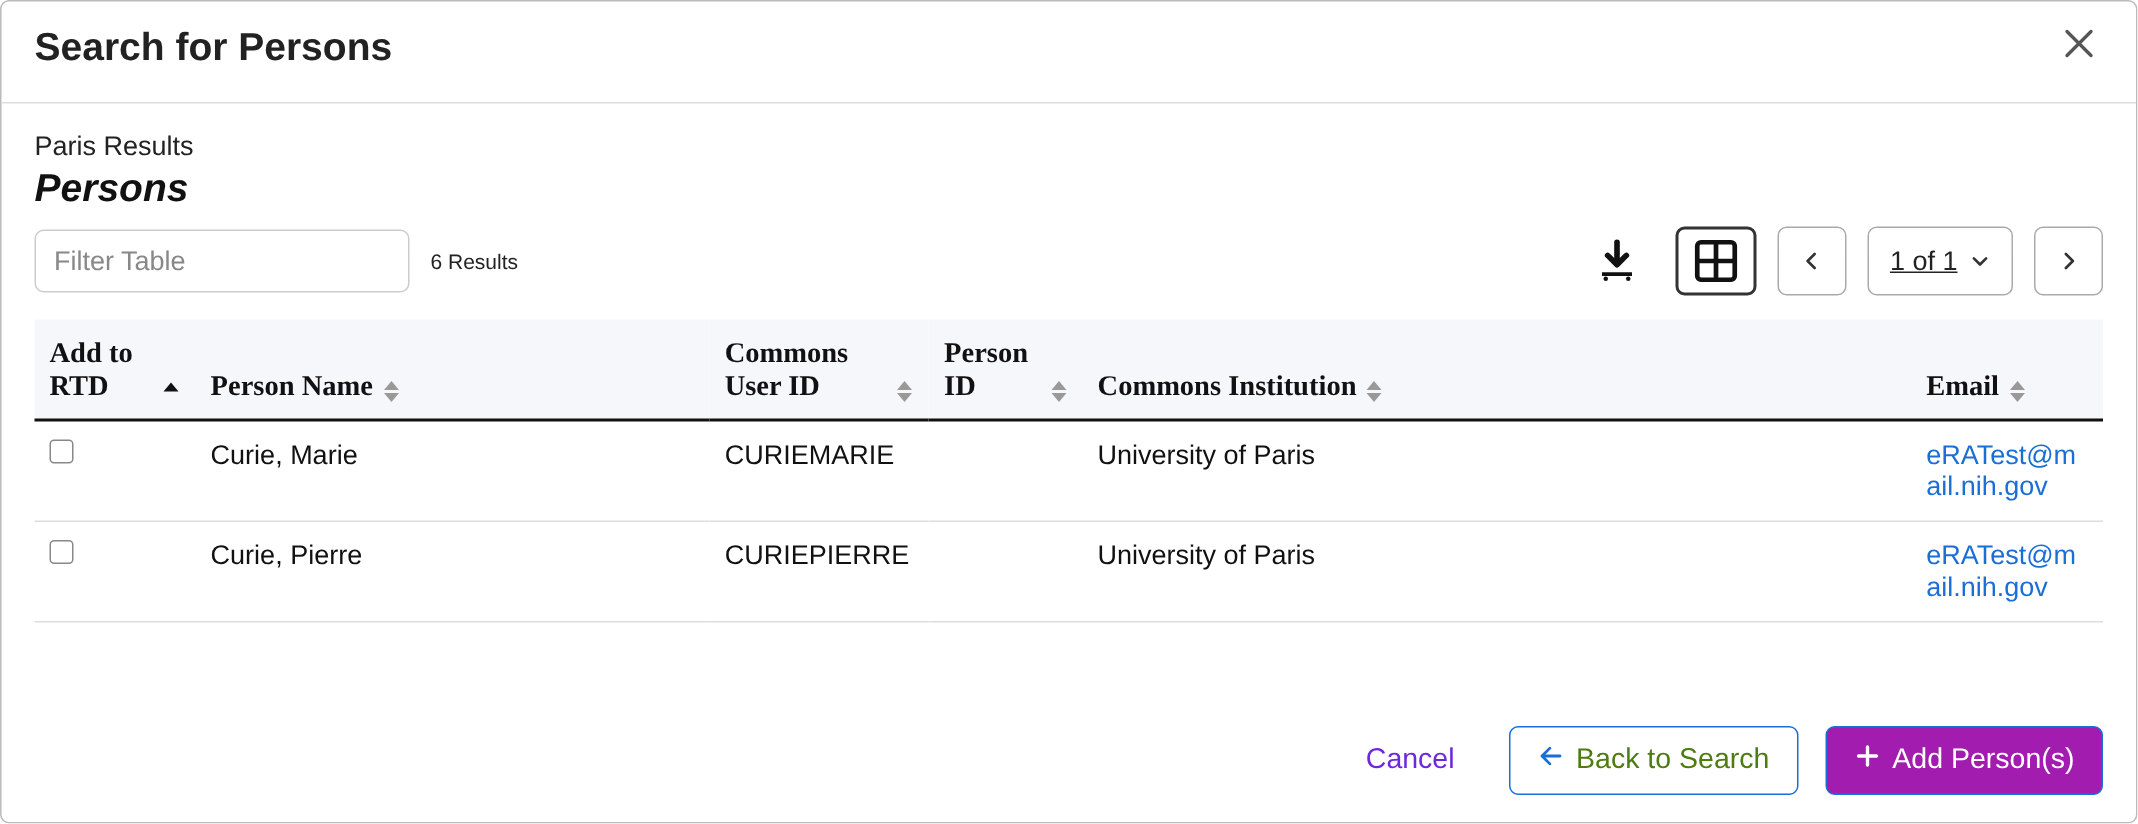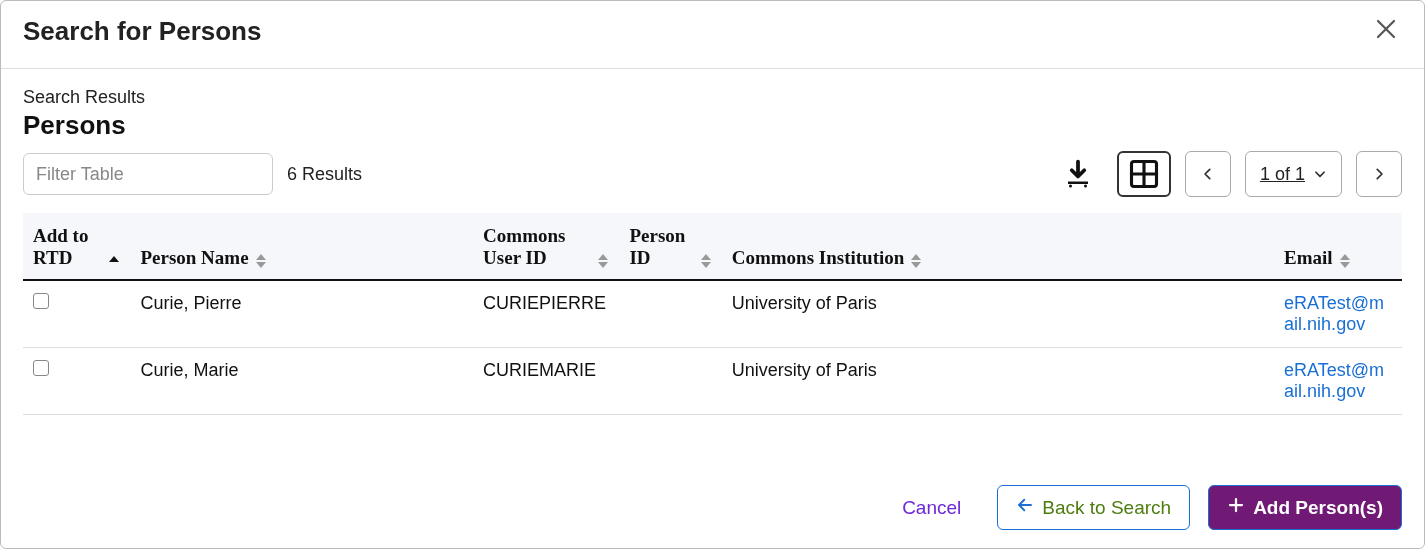--- a/index.html
+++ b/index.html
@@ -44,36 +44,36 @@
     overflow-y: scroll;
     padding: 10px 22px 4px 22px;
   }
   .modal-body::-webkit-scrollbar { width: 16px; }
   .modal-body::-webkit-scrollbar-track { background: #f1f1f1; }
   .modal-body::-webkit-scrollbar-thumb { background: #bcbcbc; border-radius: 8px; border:3px solid #f1f1f1; }
   .modal-body::-webkit-scrollbar-button:single-button {
     background: #f1f1f1; height: 14px; width: 16px;
   }
   .search-results-label { font-size: 18px; color: #222; margin: 8px 0 2px 0; }
-  .persons-heading { font-size: 26px; font-weight: 600; margin: 2px 0 10px 0; }
+  .persons-heading { font-size: 26px; font-weight: 600; margin: 2px 0 10px 0; font-style: italic; }
   .toolbar-row {
     display: flex;
     align-items: center;
     justify-content: space-between;
     margin-bottom: 16px;
     gap: 15px;
   }
   .toolbar-left { display: flex; align-items: center; gap: 14px; }
   .filter-input {
     width: 250px; height: 42px;
     border: 1px solid #ccc; border-radius: 6px;
     padding: 0 12px; font-size: 18px; color: #222;
   }
   .filter-input::placeholder { color: #888; }
-  .results-count { font-size: 18px; color: #222; }
+  .results-count { font-size: 14px; color: #222; }
   .toolbar-right { display: flex; align-items: center; gap: 14px; }
   .icon-btn {
     height: 46px; min-width: 46px;
     border: 1px solid #aaa; border-radius: 6px;
     display: inline-flex; align-items: center; justify-content: center;
     background: #fff; cursor: pointer;
     padding: 0 10px; font-size: 18px; color: #222; text-decoration: underline;
   }
   .icon-btn.no-border { border: none; }
   .page-select { gap: 8px; min-width: 90px; padding: 0 14px; }
@@ -118,39 +118,39 @@
   .col-inst { width: 540px; }
   .col-email { width: 125px; }
   .modal-footer {
     border-top: 1px solid transparent;
     padding: 14px 22px 18px 22px;
     display: flex; justify-content: flex-end; align-items: center; gap: 18px;
   }
   .btn { font-size: 19px; border-radius: 6px; padding: 10px 18px; cursor: pointer; display:inline-flex; align-items:center; gap:8px; }
   .btn-link { background: none; border: none; color: #6d28d9; }
   .btn-outline { background: #fff; border: 1.5px solid #1a6fd6; color: #4d7c0f; }
-  .btn-primary { background: #701a75; border: 1.5px solid #1a6fd6; color: #fff; font-weight: 700; }
+  .btn-primary { background: #a21caf; border: 1.5px solid #1a6fd6; color: #fff; font-weight: 400; }
   .plus-icon svg, .arrow-left-icon svg { width: 18px; height: 18px; }
 </style>
 </head>
 <body>
 
 <div class="modal">
 
   <div class="modal-header">
     <div class="modal-title">Search for Persons</div>
     <div class="close-btn">
       <svg viewBox="0 0 24 24" fill="none">
         <path d="M4 4 L20 20 M20 4 L4 20" stroke-linecap="round"></path>
       </svg>
     </div>
   </div>
 
   <div class="modal-body">
-    <div class="search-results-label">Search Results</div>
+    <div class="search-results-label">Paris Results</div>
     <div class="persons-heading">Persons</div>
 
     <div class="toolbar-row">
       <div class="toolbar-left">
         <input class="filter-input" type="text" placeholder="Filter Table" style="">
         <span class="results-count">6 Results</span>
       </div>
       <div class="toolbar-right">
         <span class="icon-btn no-border download-icon">
           <svg viewBox="0 0 24 24">
@@ -270,30 +270,30 @@
                     <path d="M1 1 L6 7 L11 1 Z" fill="#999"></path>
                   </svg>
               </span>
             </span>
           </th>
         </tr>
       </thead>
       <tbody>
         <tr>
           <td><span class="cbx"></span></td>
-          <td>Curie, Pierre</td>
-          <td>CURIEPIERRE</td>
+          <td>Curie, Marie</td>
+          <td>CURIEMARIE</td>
           <td></td>
           <td>University of Paris</td>
           <td><a href="#" class="email-link">eRATest@mail.nih.gov</a></td>
         </tr>
         <tr>
           <td><span class="cbx"></span></td>
-          <td>Curie, Marie</td>
-          <td>CURIEMARIE</td>
+          <td>Curie, Pierre</td>
+          <td>CURIEPIERRE</td>
           <td></td>
           <td>University of Paris</td>
           <td><a href="#" class="email-link">eRATest@mail.nih.gov</a></td>
         </tr>
       </tbody>
     </table>
   </div>
 
   <div class="modal-footer">
     <button class="btn btn-link">Cancel</button>

